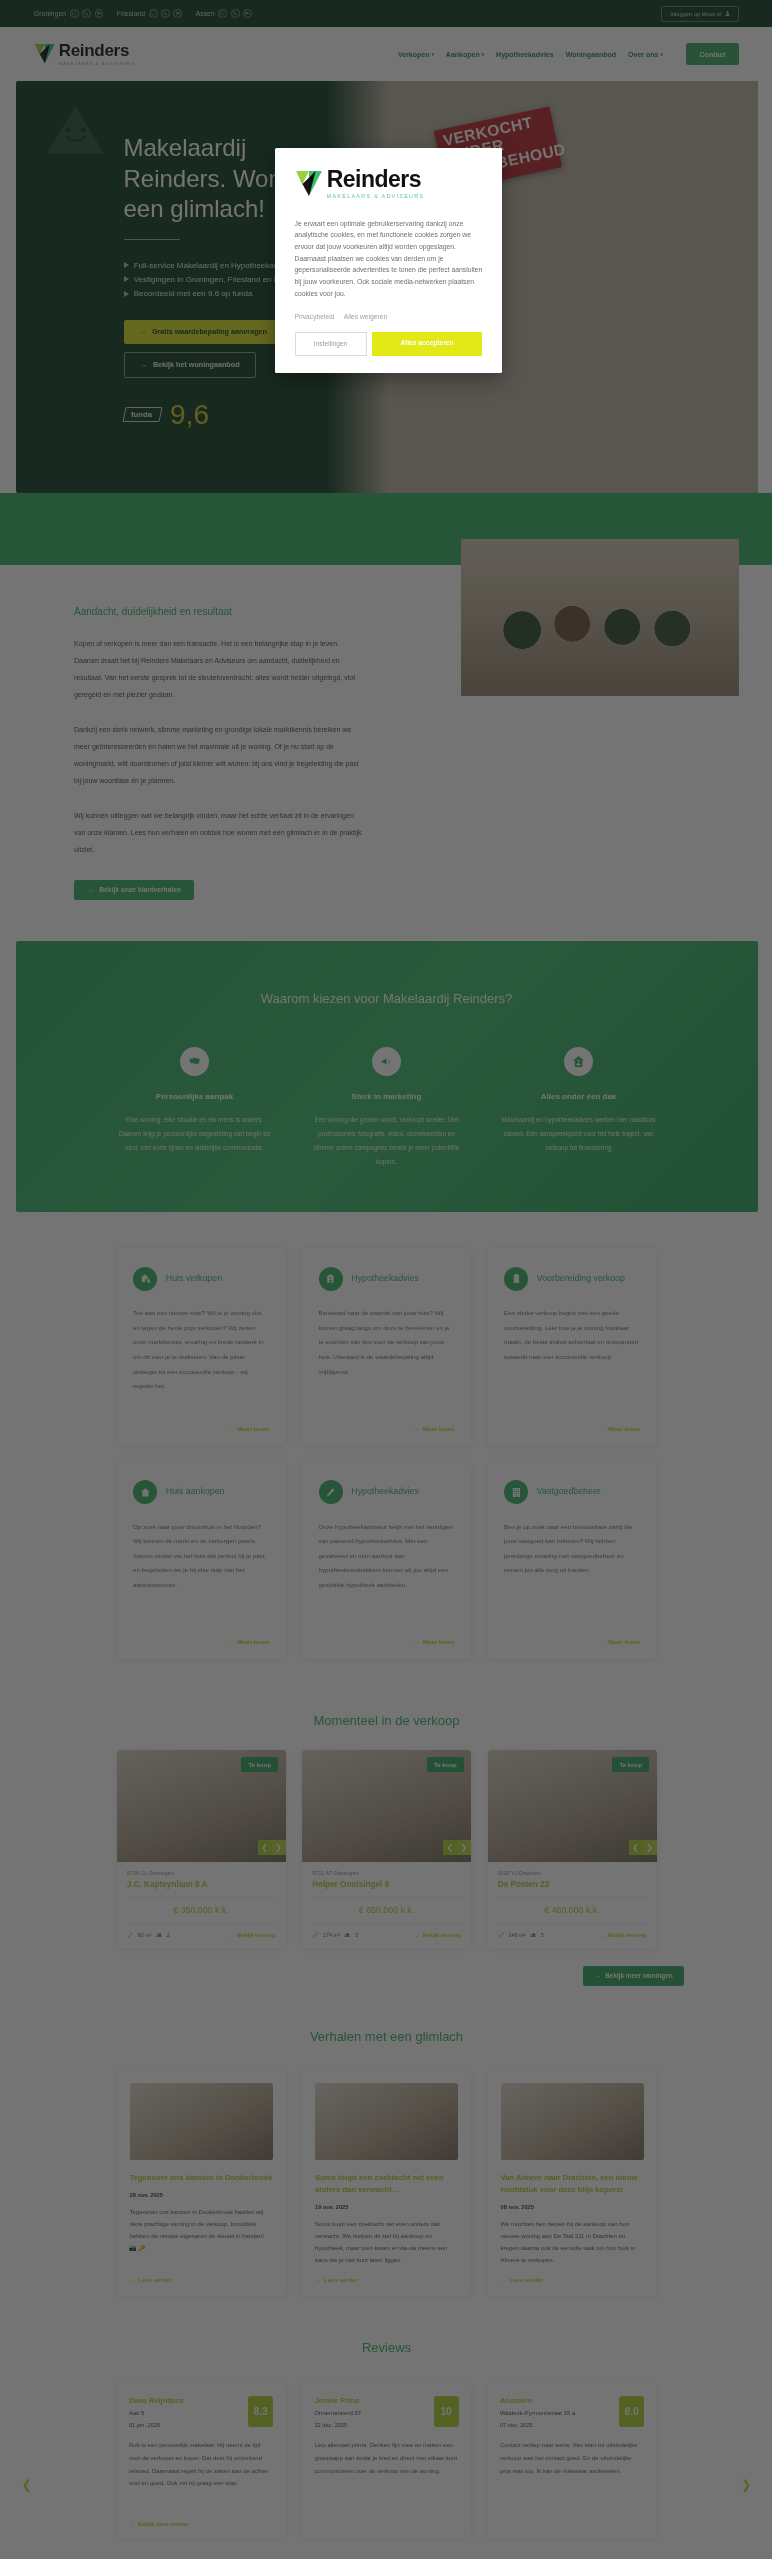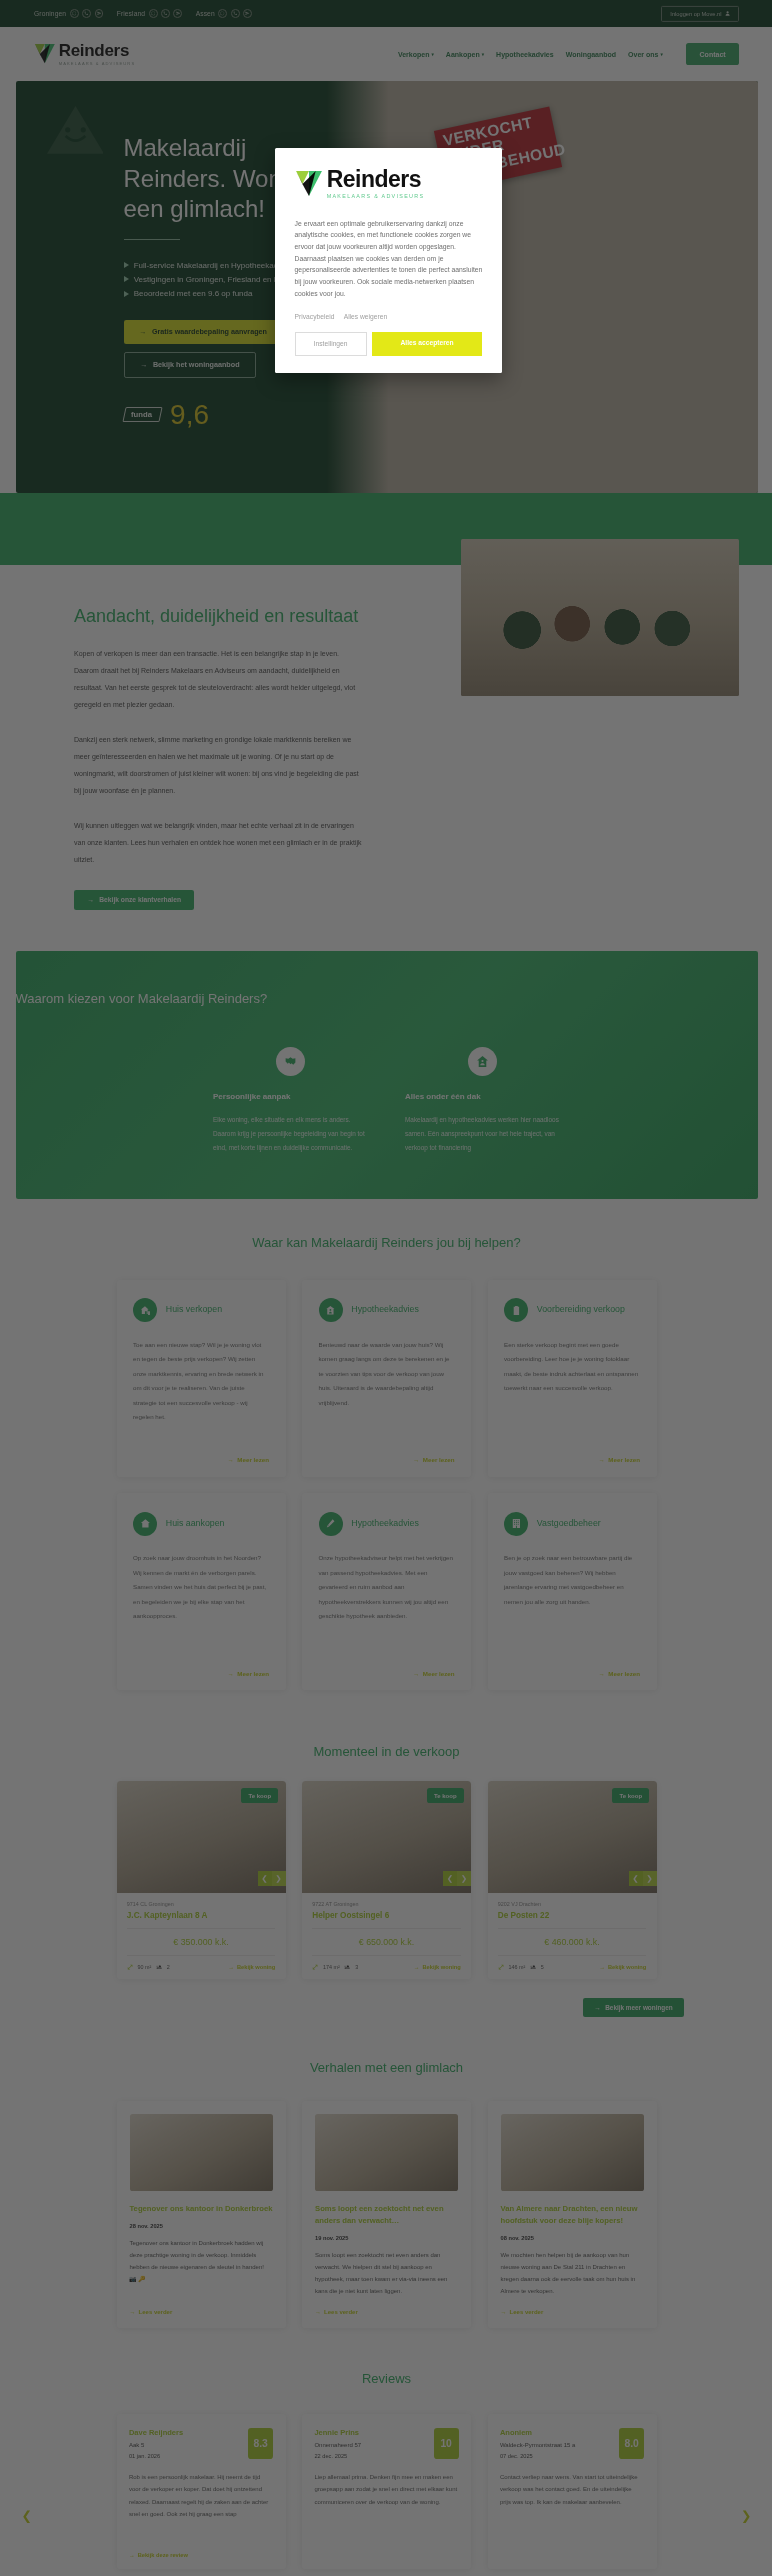--- a/index.html
+++ b/index.html
@@ -139,21 +139,21 @@
   }
   .funda-badge span{ display:inline-block; transform: skewX(12deg); }
   .rating-num { color: #d7c21f; font-size: 28px; font-weight: 400; line-height: 1; }
 
   
   .green-stripe { height: 72px; background: #33ad63; }
 
   
   .intro { display: flex; padding: 41px 34px 31px 74px; gap: 31px; position: relative; }
   .intro-left { width: 289px; }
-  .sec-title-green { color: #33ad63; font-size: 18px; font-weight: 500; }
+  .sec-title-green { color: #33ad63; font-size: 10px; font-weight: 500; }
   .intro p { font-size: 7px; line-height: 2.45; color: #4a4a4a; margin-top: 17.5px; }
   .btn-green {
     background: #33ad63; color: #fff; font-weight: 700; font-size: 6.7px;
     padding: 6.7px 13.4px; border-radius: 2.1px; display: inline-flex; align-items: center; gap: 5.2px;
     margin-top: 21.6px; cursor: pointer;
   }
   .intro-right { flex: 1; position: relative; }
   .team-photo {
     position: absolute; top: -67px; right: 0; width: 278px; height: 157px;
     border-radius: 1.5px;
@@ -162,21 +162,21 @@
       radial-gradient(circle at 40% 54%, #6c4f3c 0 17.5px, transparent 18px),
       radial-gradient(circle at 58% 56%, #2a4a30 0 17.5px, transparent 18px),
       radial-gradient(circle at 76% 57%, #314f36 0 17.5px, transparent 18px),
       linear-gradient(180deg,#cfc6b3 0%, #b6aa93 48%, #8d806b 100%);
   }
 
   
   .why {
     margin: 10.3px 15.5px 0; border-radius: 2.1px;
     background: linear-gradient(135deg,#2ea85f 0%, #3cb86c 50%, #29a158 100%);
-    padding: 40px 0 44px; text-align: left; color: #fff;
+    padding: 50px 0 44px; text-align: center; color: #fff;
   }
   .why h2 { font-size: 13px; font-weight: 500; }
   .why-cols { display: flex; justify-content: center; gap: 37px; margin-top: 41px; }
   .why-col { width: 155px; }
   .why-ico {
     width: 29px; height: 29px; background: #fff; border-radius: 50%;
     margin: 0 auto 15.5px; display: flex; align-items: center; justify-content: center;
   }
   .why-ico svg { width: 13px; height: 13px; fill: #33ad63; }
   .why-col h3 { font-size: 8px; font-weight: 700; margin-bottom: 12.4px; }
@@ -495,31 +495,39 @@
             <svg viewBox="0 0 24 24">
               <path d="M12 4l4 3 5-1v8l-4 4-3-3-2 2-3-3-2 2-4-4V6l5 1 4-3z"></path>
             </svg>
           </div>
         <h3>Persoonlijke aanpak</h3>
         <p>Elke woning, elke situatie en elk mens is anders. Daarom krijg je persoonlijke begeleiding van begin tot eind, met korte lijnen en duidelijke communicatie.</p>
       </div>
       <div class="why-col">
         <div class="why-ico">
             <svg viewBox="0 0 24 24">
+              <path d="M3 10v4h3l6 4V6L6 10H3zm13-2a5 5 0 010 8v-2a3 3 0 000-4V8z"></path>
+            </svg>
+          </div>
+        <h3>Sterk in marketing</h3>
+        <p>Een woning die gezien wordt, verkoopt sneller. Met professionele fotografie, video, dronebeelden en slimme online campagnes bereik je meer potentiële kopers.</p>
+      </div>
+      <div class="why-col">
+        <div class="why-ico">
+            <svg viewBox="0 0 24 24">
               <path d="M12 2L2 10h3v12h14V10h3L12 2zm0 7a2 2 0 110 4 2 2 0 010-4zm-4 9c0-2 2-3 4-3s4 1 4 3v1H8v-1z"></path>
             </svg>
           </div>
         <h3>Alles onder één dak</h3>
         <p>Makelaardij en hypotheekadvies werken hier naadloos samen. Eén aanspreekpunt voor het hele traject, van verkoop tot financiering</p>
       </div>
     </div>
   </div>
 
   <div class="services">
-    <h2>Waar kan Makelaardij Reinders jou bij helpen?</h2>
     <div class="card-grid">
 
       <div class="svc-card">
         <div class="svc-head">
           <div class="svc-ico">
               <svg viewBox="0 0 24 24">
                 <path d="M11 3L2 10h2v10h7v-6h4v6h2V10h2L11 3zm7 11h4v8h-4v-8z"></path>
               </svg>
             </div>
           <div class="svc-title">Huis verkopen</div>

